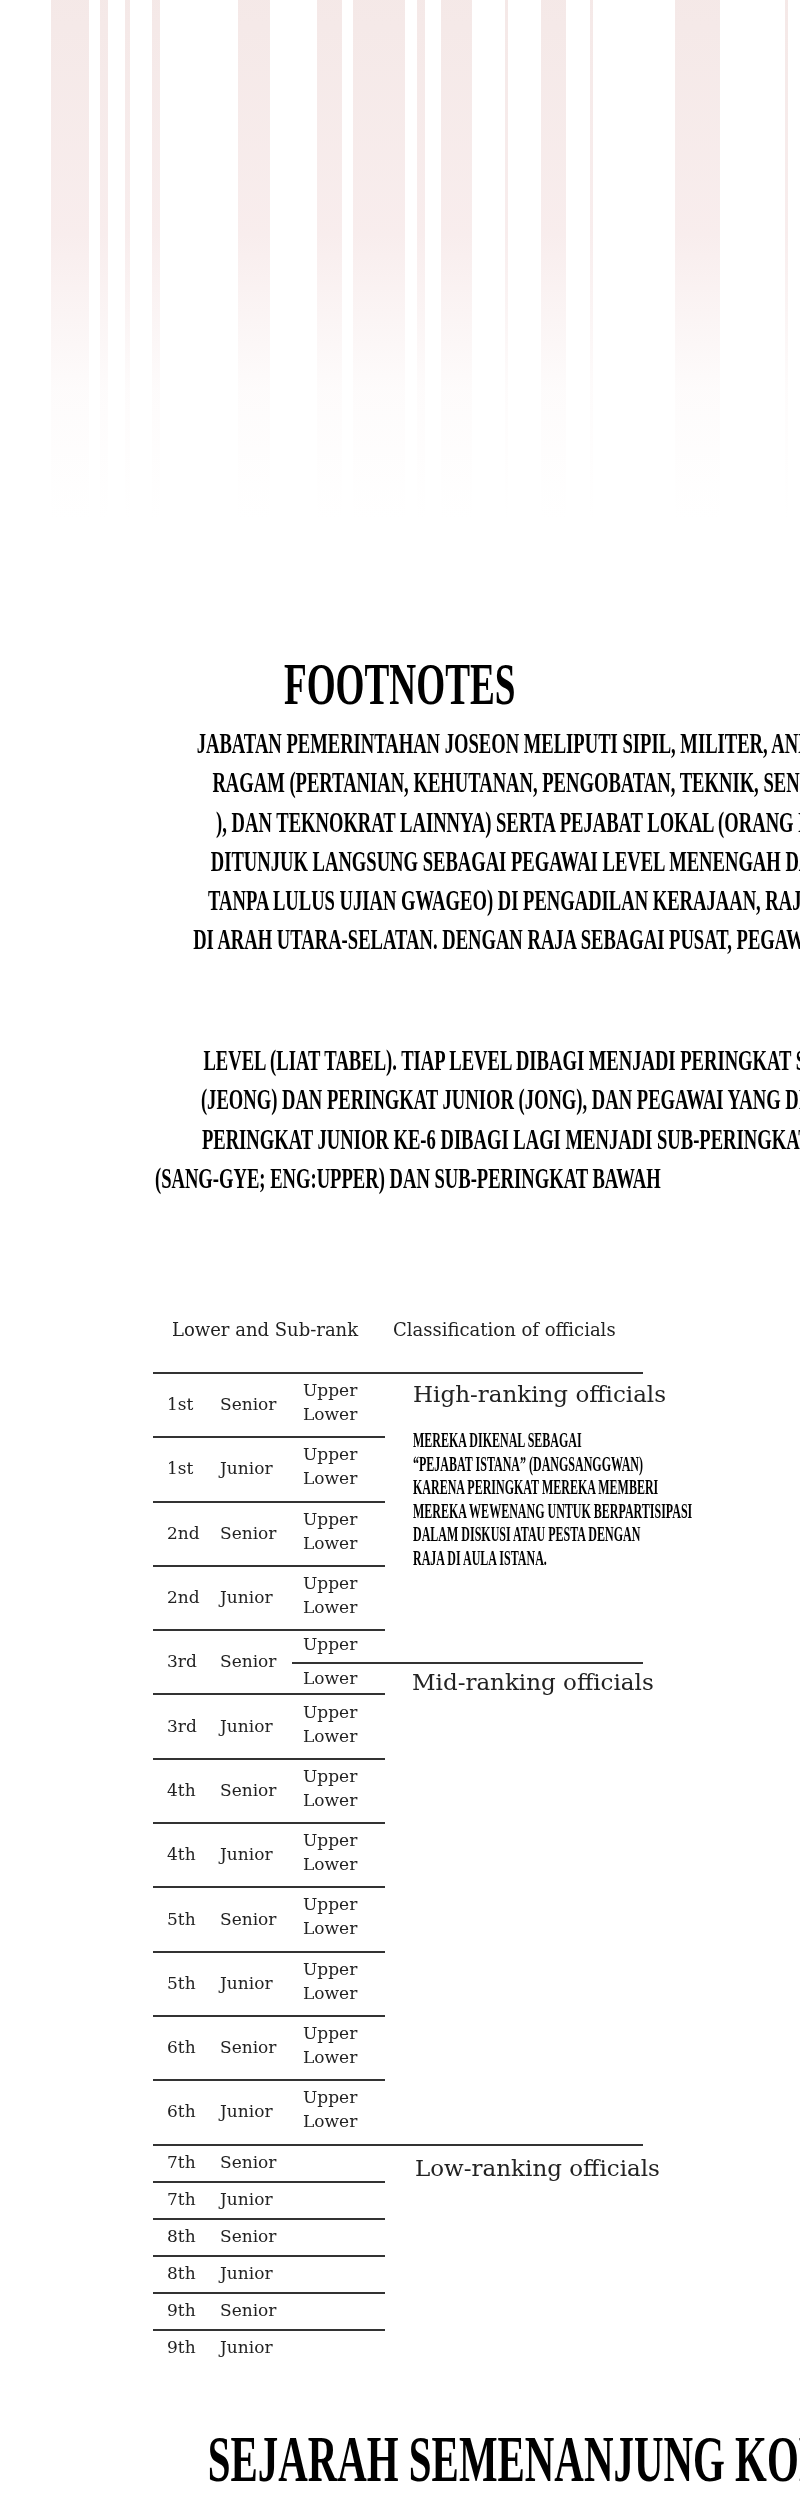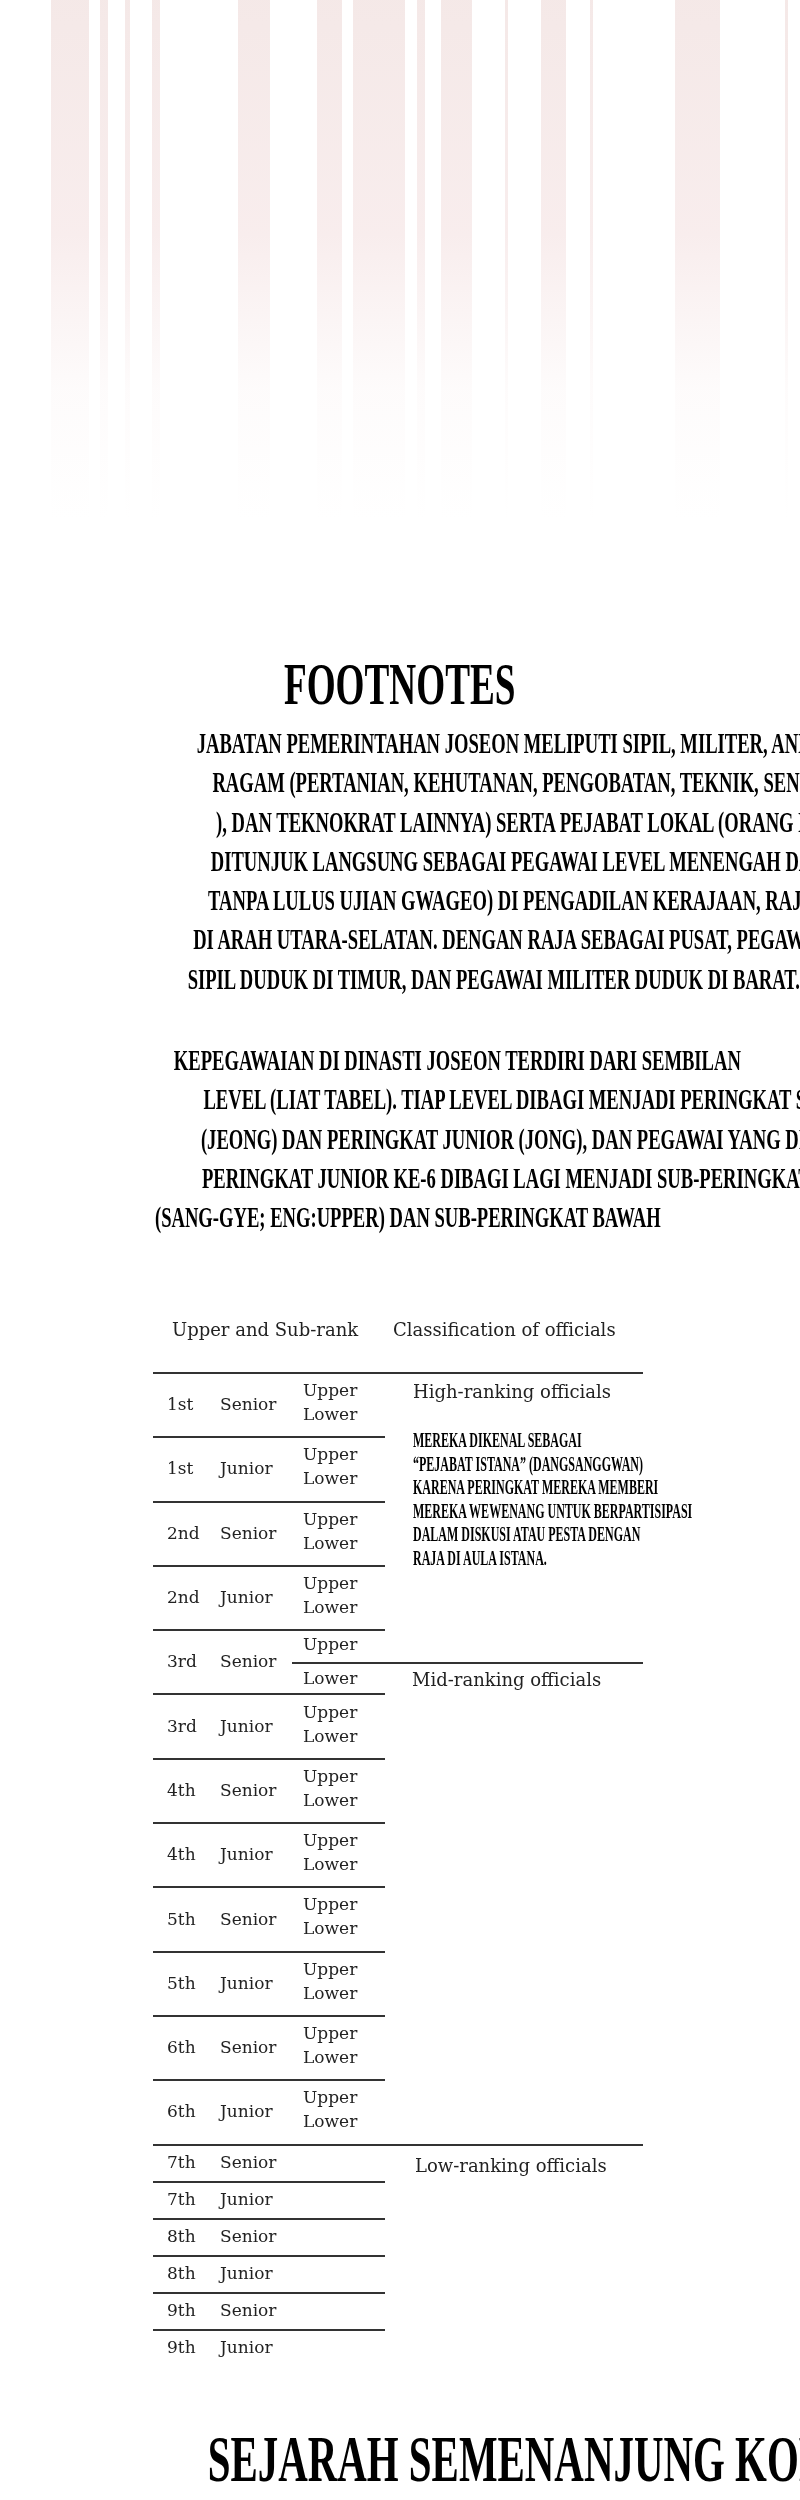--- a/index.html
+++ b/index.html
@@ -5,21 +5,21 @@
   html, body { margin: 0; padding: 0; background: #ffffff; }
   body { width: 800px; height: 2500px; position: relative; overflow: hidden; }
   .stripes { position: absolute; left: 0; top: 0; width: 800px; height: 520px; overflow: hidden; }
   .stripe { position: absolute; top: 0; height: 520px;
     background: linear-gradient(to bottom, rgba(236,214,212,0.55) 0%, rgba(240,215,215,0.45) 45%, rgba(245,230,230,0.15) 75%, rgba(255,255,255,0) 100%); }
   .heading { position: absolute; left: 0; width: 800px; text-align: center; }
   .heading span { display: inline-block; font-family: "Liberation Serif", serif; font-weight: bold; color: #000; white-space: nowrap; }
   .para { position: absolute; left: 0; width: 800px; text-align: center; }
   .para .line { display: block; height: 39.3px; line-height: 30px; white-space: nowrap; }
   .para .line span { display: inline-block; font-family: "Liberation Serif", serif; font-weight: bold; font-size: 30px; transform: scaleX(0.62); color: #000; }
-  .tbl-text { position: absolute; font-family: "DejaVu Serif", serif; color: #222; font-size: 18px; white-space: nowrap; }
+  .tbl-text { position: absolute; font-family: "DejaVu Serif", serif; color: #222; font-size: 23px; white-space: nowrap; }
   .rule { position: absolute; height: 2px; background: #333; }
   .note { position: absolute; left: 413px; top: 1430px; width: 300px; }
   .note .nl { display: block; height: 23.5px; line-height: 20px; white-space: nowrap; }
   .note .nl span { display: inline-block; font-family: "Liberation Serif", serif; font-weight: bold; font-size: 20px; transform: scaleX(0.6); transform-origin: left center; color: #000; }
   .rowcell { position: absolute; font-family: "DejaVu Serif", serif; font-size: 17px; color: #222; white-space: nowrap; }
 </style>
 </head>
 <body>
 
 <div class="stripes" id="stripes">
@@ -43,33 +43,31 @@
   <span style="font-size:60px; line-height:60px; transform:scaleX(0.62); transform-origin:center;">FOOTNOTES</span>
 </div>
 
 <div class="para" style="top:728px;">
   <div class="line"><span>JABATAN PEMERINTAHAN JOSEON MELIPUTI SIPIL, MILITER, ANEKA</span></div>
   <div class="line"><span>RAGAM (PERTANIAN, KEHUTANAN, PENGOBATAN, TEKNIK, SENI, POLISI(?),</span></div>
   <div class="line"><span>), DAN TEKNOKRAT LAINNYA) SERTA PEJABAT LOKAL (ORANG LOKAL YANG</span></div>
   <div class="line"><span>DITUNJUK LANGSUNG SEBAGAI PEGAWAI LEVEL MENENGAH DAN BAWAH</span></div>
   <div class="line"><span>TANPA LULUS UJIAN GWAGEO) DI PENGADILAN KERAJAAN, RAJA DUDUK</span></div>
   <div class="line"><span>DI ARAH UTARA-SELATAN. DENGAN RAJA SEBAGAI PUSAT, PEGAWAI</span></div>
-  <div class="line"><span>SIPIL DUDUK DI TIMUR, DAN PEGAWAI MILITER DUDUK DI BARAT.</span></div>
 </div>
 
 <div class="para" style="top:1045px;">
-  <div class="line"><span>KEPEGAWAIAN DI DINASTI JOSEON TERDIRI DARI SEMBILAN</span></div>
   <div class="line"><span>LEVEL (LIAT TABEL). TIAP LEVEL DIBAGI MENJADI PERINGKAT SENIOR</span></div>
   <div class="line"><span>(JEONG) DAN PERINGKAT JUNIOR (JONG), DAN PEGAWAI YANG DI ATAS</span></div>
   <div class="line"><span>PERINGKAT JUNIOR KE-6 DIBAGI LAGI MENJADI SUB-PERINGKAT ATAS</span></div>
   <div class="line"><span>(SANG-GYE; ENG:UPPER) DAN SUB-PERINGKAT BAWAH</span></div>
 </div>
 
 <div>
-  <div class="tbl-text" style="left:172px; top:1319px; font-size:18px;">Upper and Sub-rank</div>
+  <div class="tbl-text" style="left:172px; top:1319px; font-size:18px;">Lower and Sub-rank</div>
   <div class="tbl-text" style="left:393px; top:1319px; font-size:18px;">Classification of officials</div>
 
   <div class="rule" style="left:153px; width:490px; top:1372px;"></div>
 
   <div id="rows">
       <div class="rowcell" style="left: 167px; top: 1394.15px;">1st</div>
       <div class="rowcell" style="left: 220px; top: 1394.15px;">Senior</div>
       <div class="rowcell" style="left: 303px; top: 1380px;">Upper</div>
       <div class="rowcell" style="left: 303px; top: 1404px;">Lower</div>
       <div class="rule" style="left: 153px; width: 232px; top: 1436px;"></div>

